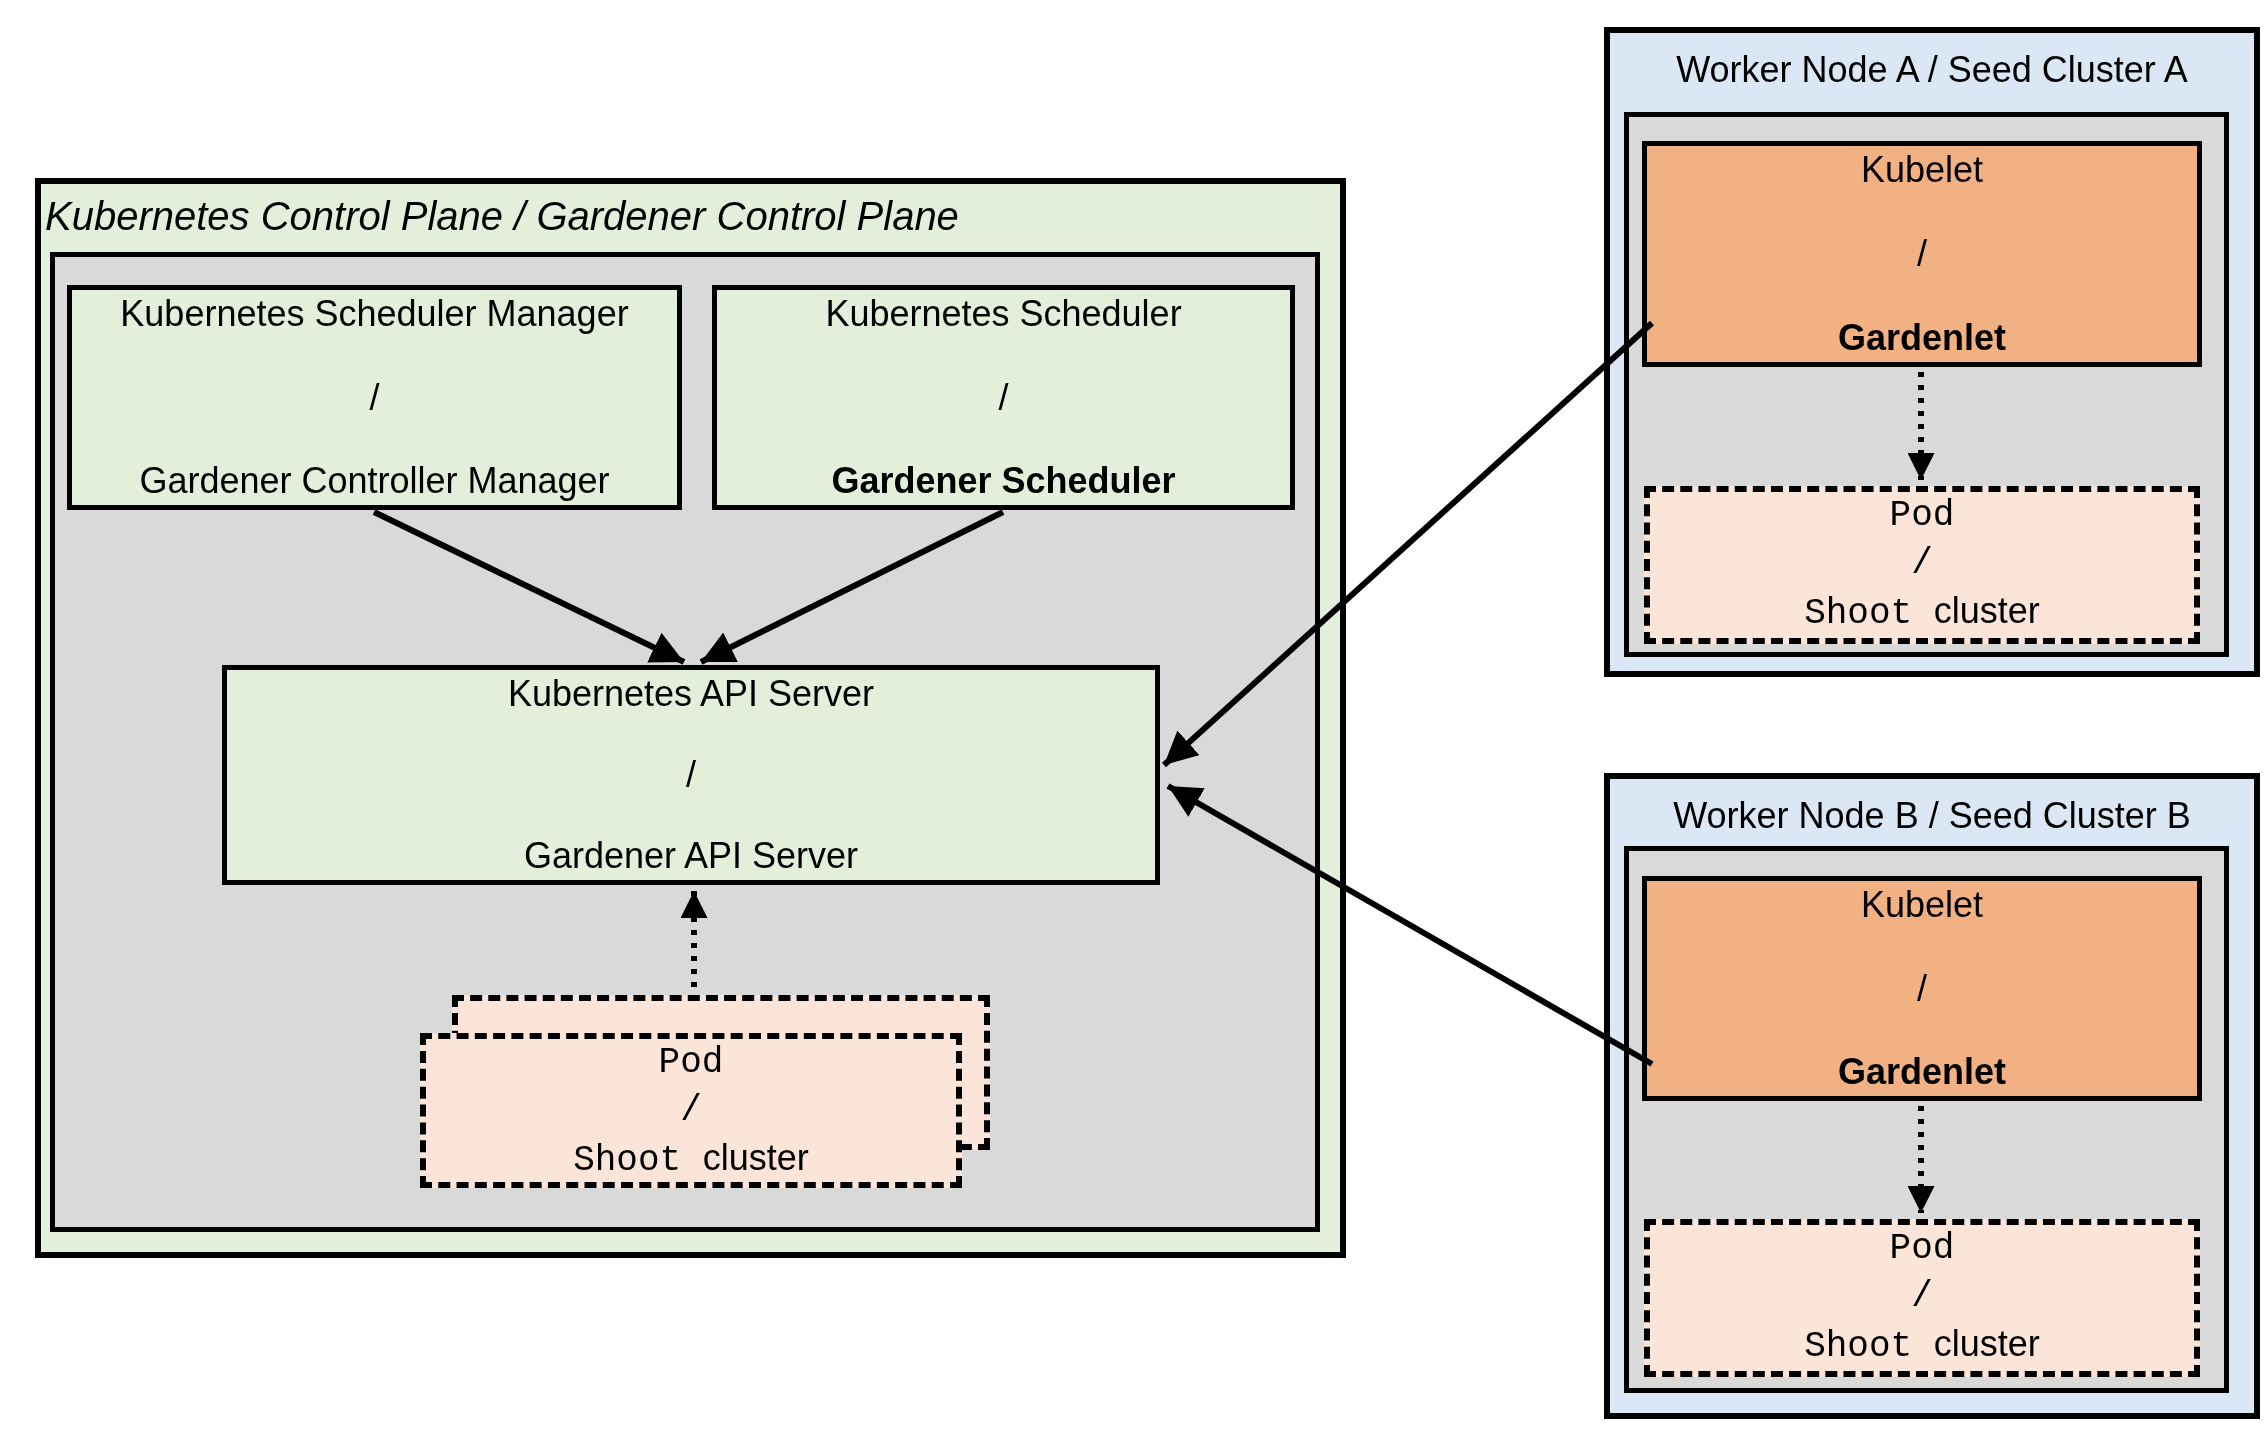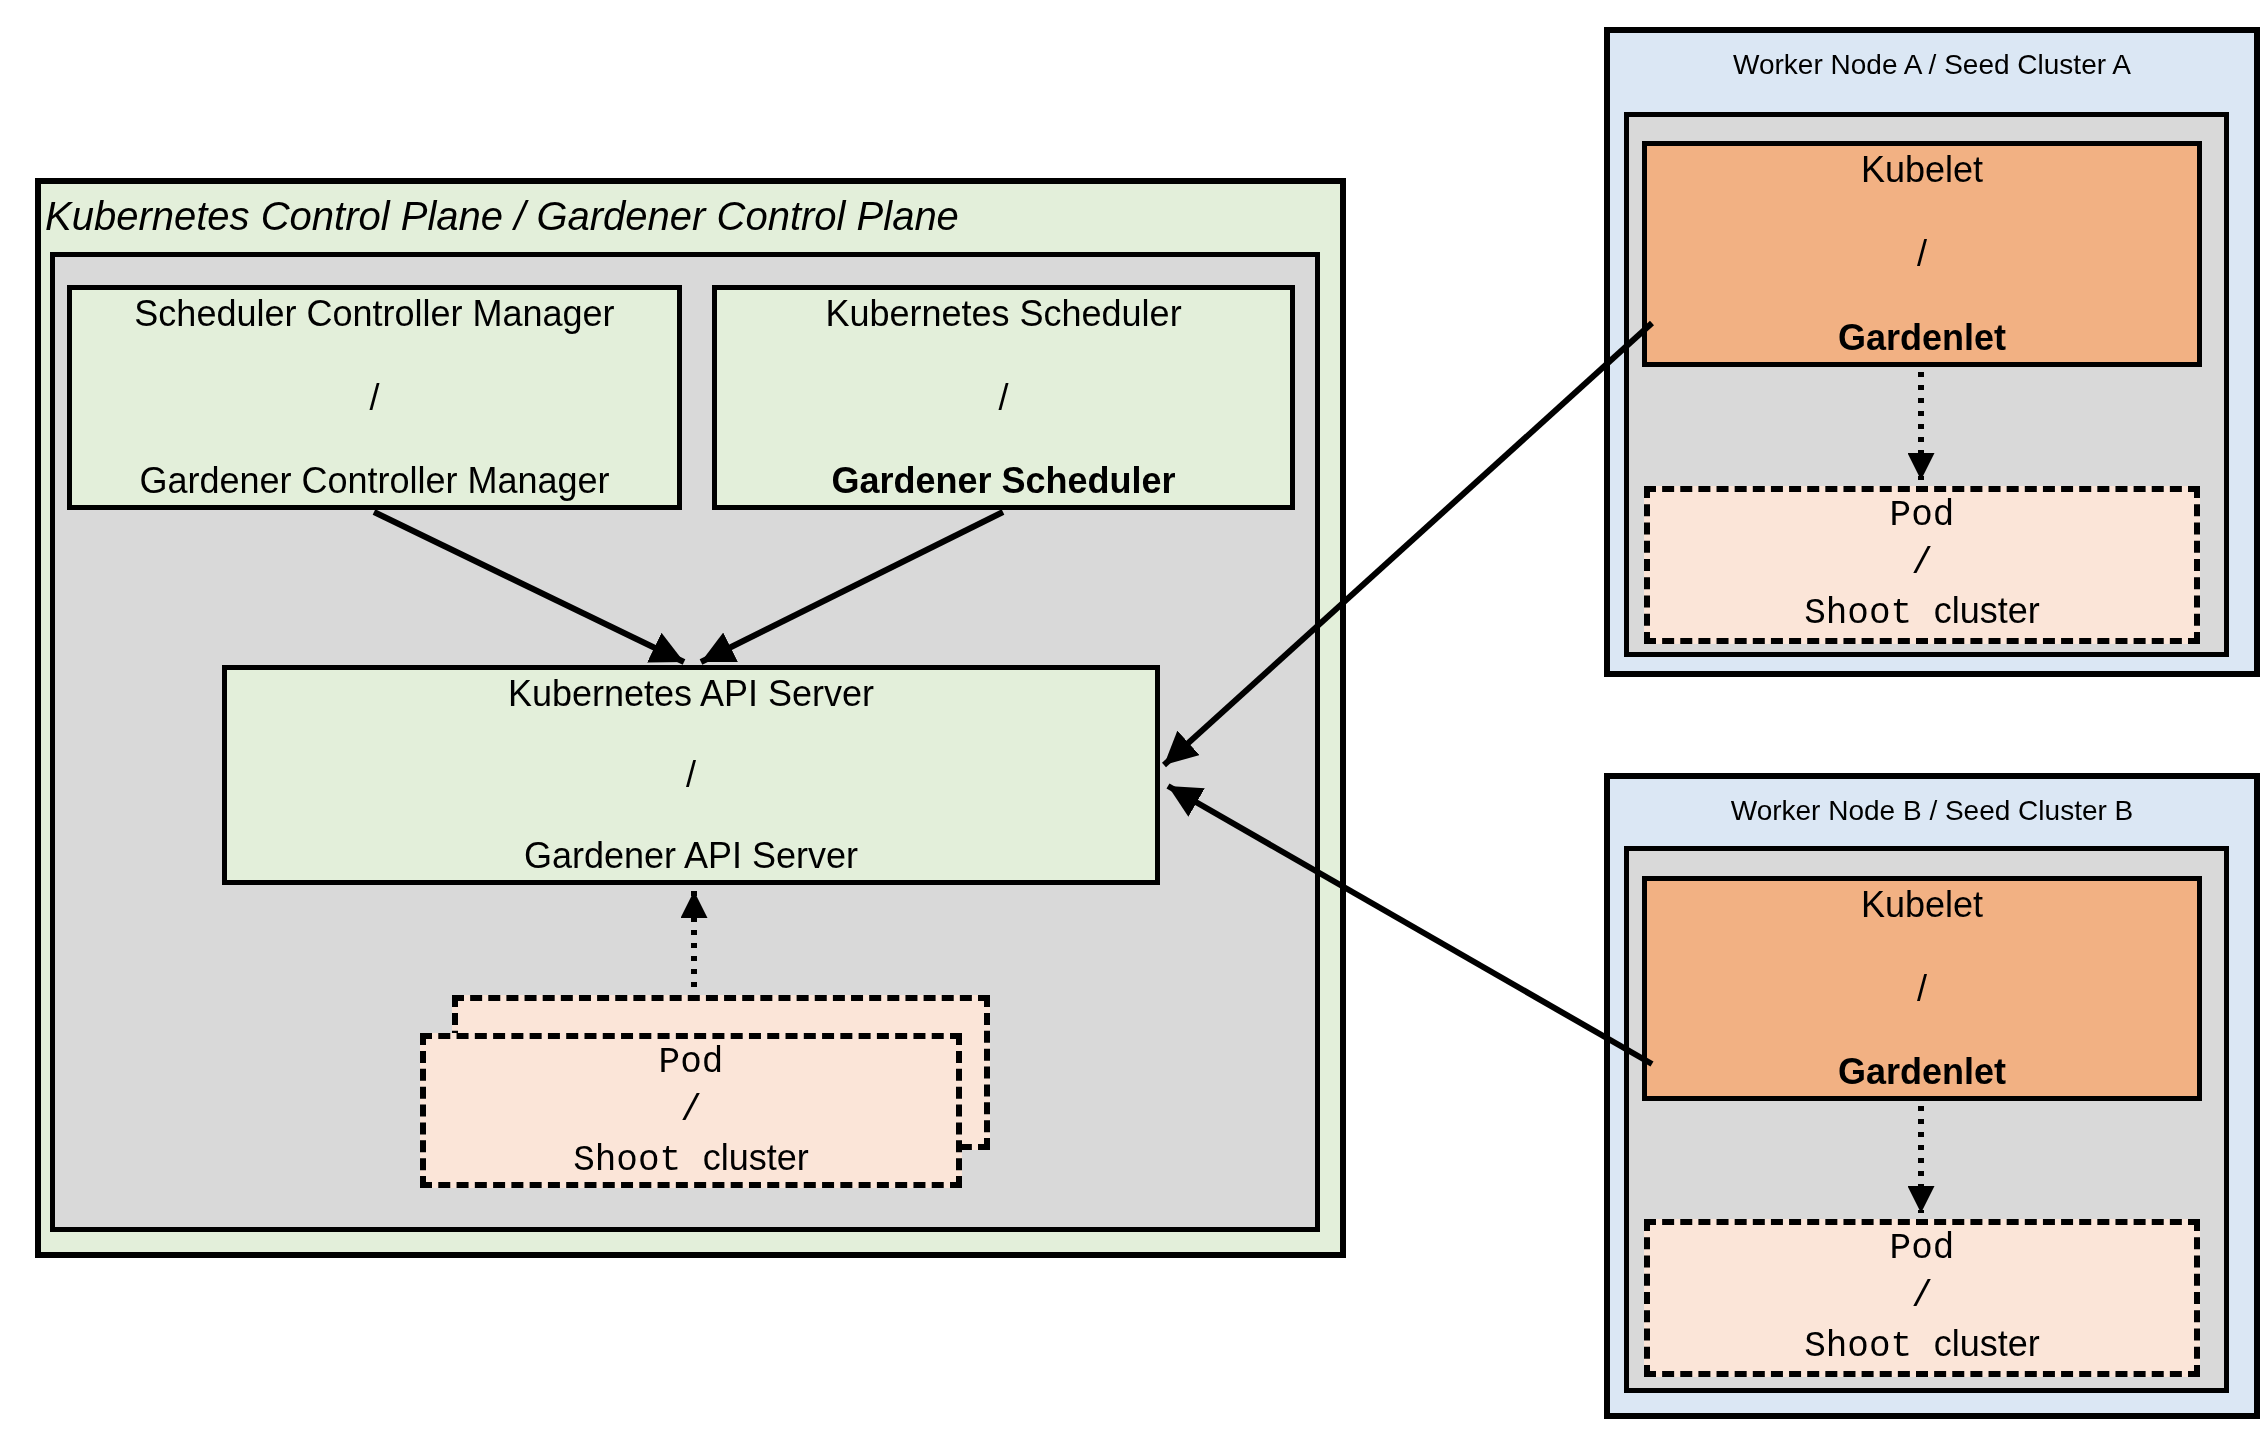--- a/index.html
+++ b/index.html
@@ -31,42 +31,42 @@
   .bold { font-weight: 700; }
   .mono { font-family: "Liberation Mono", monospace; font-size: 36px; line-height: 1.32; }
   .semibold-sans { font-family: "Liberation Sans", sans-serif; font-weight: 400; }
 
   .cp-title {
     position: absolute; left: 4px; top: 10px;
     font-size: 40px; white-space: nowrap; font-style: italic;
   }
   .worker-title {
     position: absolute; left: 0; right: 0; top: 16px;
-    text-align: center; font-size: 28px; white-space: nowrap;
+    text-align: center; font-size: 36px; white-space: nowrap;
   }
 
   #arrow-layer {
     position: absolute; left: 0; top: 0;
     width: 2266px; height: 1434px;
     pointer-events: none; z-index: 10;
   }
 </style>
 </head>
 <body>
 
 <div id="stage">
 
   <div class="abs cp-box" style="left:35px; top:178px; width:1311px; height:1080px;">
     <div class="cp-title">Kubernetes Control Plane / Gardener Control Plane</div>
   </div>
 
   <div class="abs gray-box" style="left:50px; top:252px; width:1270px; height:980px;"></div>
 
   <div class="abs green-node stack" style="left:67px; top:285px; width:615px; height:225px;">
-    <div class="lbl">Scheduler Controller Manager</div>
+    <div class="lbl">Kubernetes Scheduler Manager</div>
     <div class="lbl">/</div>
     <div class="lbl">Gardener Controller Manager</div>
   </div>
 
   <div class="abs green-node stack" style="left:712px; top:285px; width:583px; height:225px;">
     <div class="lbl">Kubernetes Scheduler</div>
     <div class="lbl">/</div>
     <div class="lbl bold">Gardener Scheduler</div>
   </div>
 

